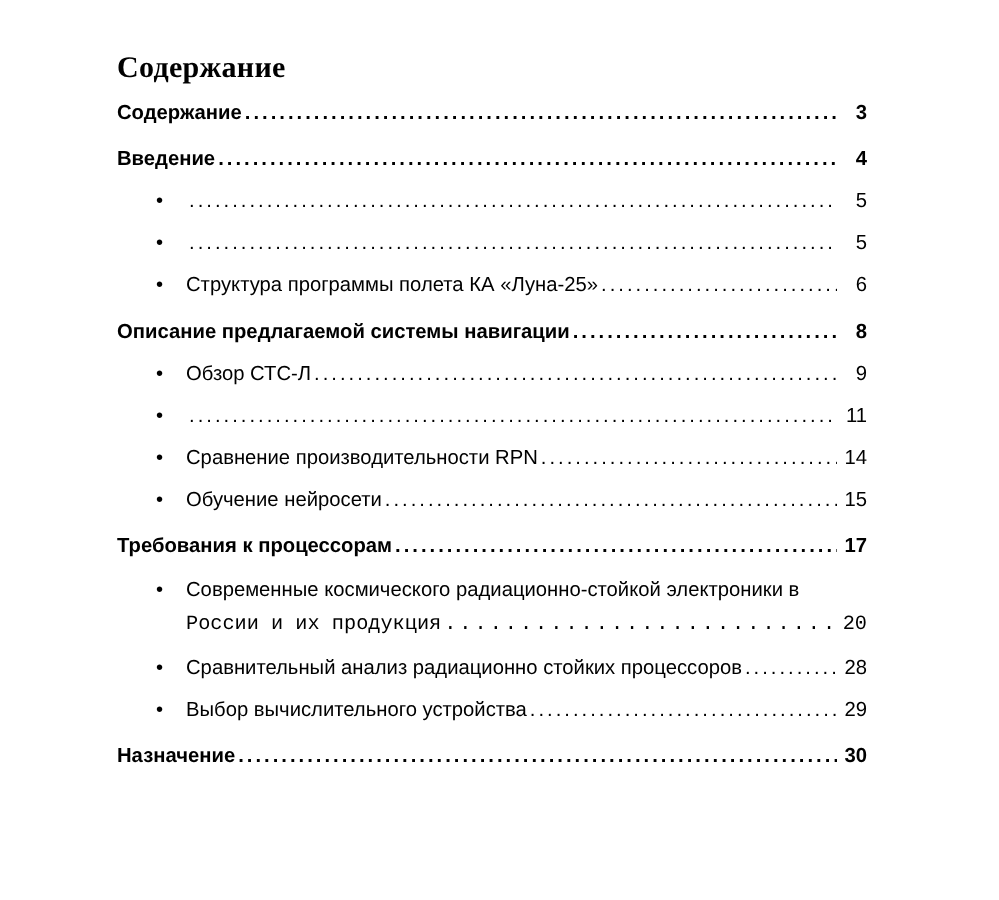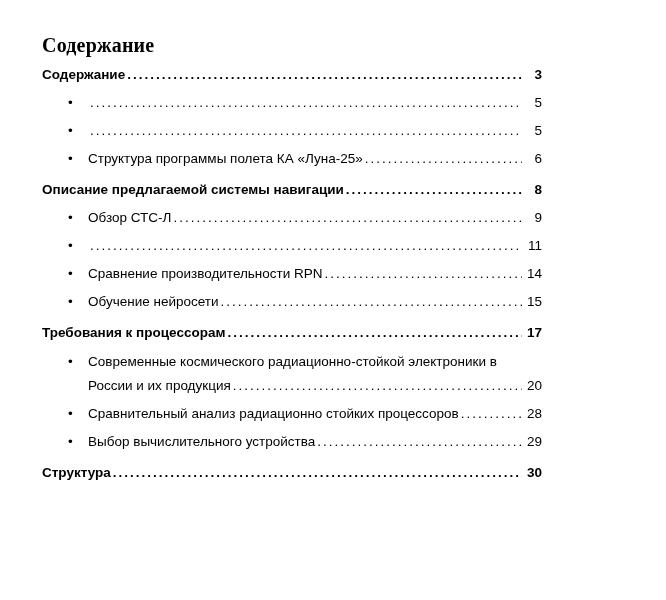--- a/index.html
+++ b/index.html
@@ -9,20 +9,21 @@
     height: 600px;
     font-family: "Liberation Sans", sans-serif;
     color: #000;
     overflow: hidden;
   }
   .page {
     width: 558px;
     height: 600px;
     background: #ffffff;
     padding: 34px 16px 0 42px;
+    margin-left: 36px;
   }
   .doc-title {
     font-family: "Liberation Serif", serif;
     font-size: 20px;
     font-weight: bold;
     letter-spacing: 0.2px;
     margin-bottom: 4px;
   }
   .toc { font-size: 13.5px; }
   .row {
@@ -59,36 +60,42 @@
     align-items: baseline;
     line-height: 24px;
     margin-top: 3px;
   }
   .row-multi .line2 {
     display: flex;
     align-items: baseline;
     line-height: 24px;
     padding-left: 20px;
     margin-bottom: 2px;
+    font-family: Liberation Mono, monospace;
   }
 </style>
 </head>
 <body>
 
 <div class="page">
   <div class="doc-title">Содержание</div>
 
   <div class="toc">
 
     <div class="row l1">
       <span class="lbl">Содержание</span>
       <span class="leader"></span>
       <span class="pg">3</span>
     </div>
 
+    <div class="row l1">
+      <span class="lbl">Введение</span>
+      <span class="leader"></span>
+      <span class="pg">4</span>
+    </div>
 
     <div class="row l2">
       <span class="bullet">•</span>
       <span class="leader"></span>
       <span class="pg">5</span>
     </div>
 
     <div class="row l2">
       <span class="bullet">•</span>
       <span class="leader"></span>
@@ -161,20 +168,20 @@
     </div>
 
     <div class="row l2">
       <span class="bullet">•</span>
       <span class="lbl">Выбор вычислительного устройства</span>
       <span class="leader"></span>
       <span class="pg">29</span>
     </div>
 
     <div class="row l1">
-      <span class="lbl">Структура</span>
+      <span class="lbl">Назначение</span>
       <span class="leader"></span>
       <span class="pg">30</span>
     </div>
 
 
   </div>
 </div>
 
 </body></html>

